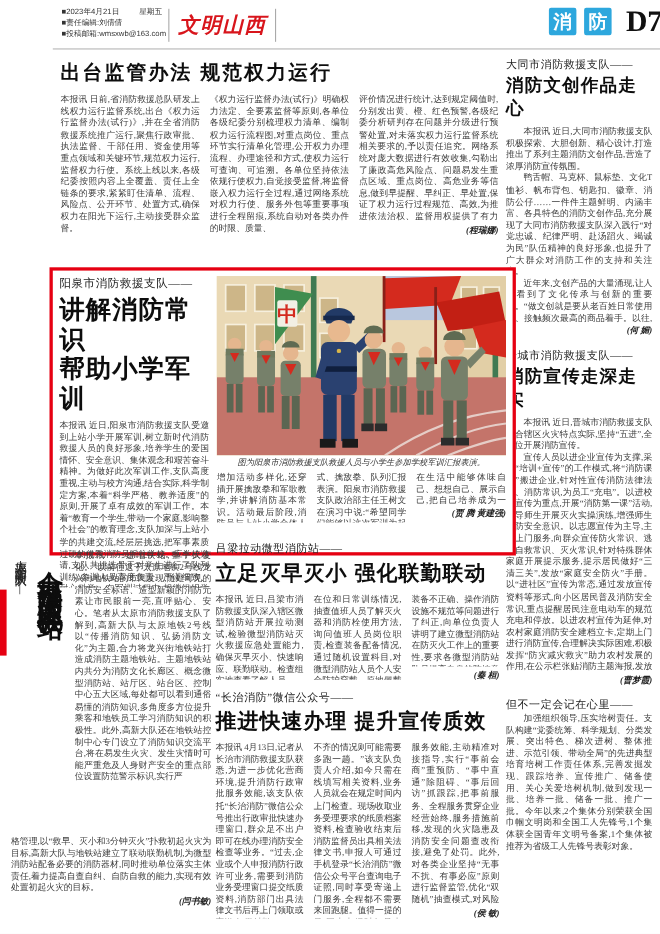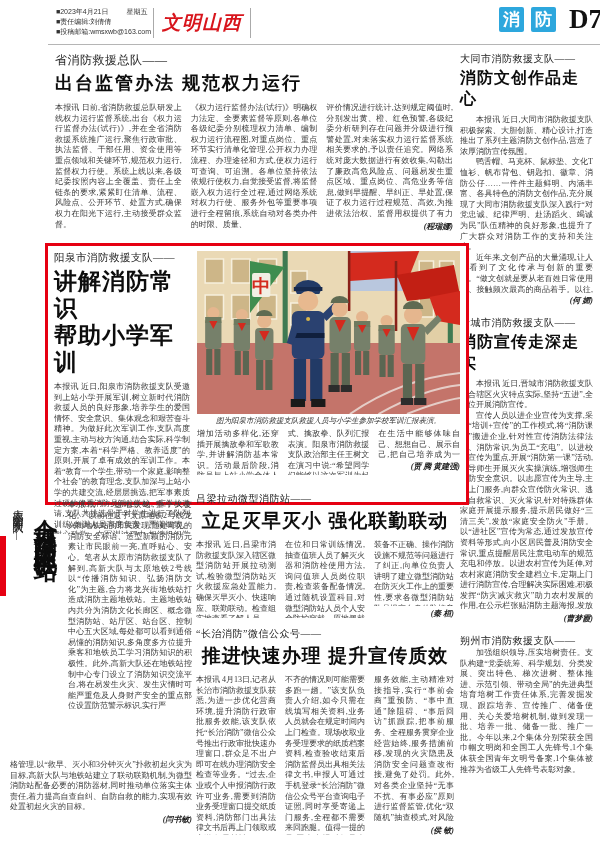--- a/index.html
+++ b/index.html
@@ -49,21 +49,21 @@
   .vert-art{position:absolute;left:10px;top:500px;width:182px;height:342px;}
   .vert-row{display:flex;gap:6px;height:256px;}
   .v-kicker{writing-mode:vertical-rl;font-size:11px;letter-spacing:2px;color:#222;height:180px;}
   .v-headline{writing-mode:vertical-rl;font-family:"Liberation Sans","DejaVu Sans",sans-serif;font-weight:bold;
               font-size:23px;letter-spacing:4px;color:#0d0d0d;height:252px;}
   .v-body{flex:1;height:256px;}
   .vert-bottom{margin-top:4px;height:64px;}
   
   .mid{position:absolute;left:196px;top:492px;width:258px;}
   .mid .kicker{font-size:10px;}
-  .mid .headline{font-size:19px;letter-spacing:1px;text-align:center;margin:2px 0 6px 0;}
+  .mid .headline{font-size:19px;letter-spacing:1px;text-align:left;margin:2px 0 6px 0;}
   .mid-art1 .cols{height:78px;}
   .mid-art2{margin-top:9px;}
   .mid-art2 .cols{height:160px;}
   
   .right-col{position:absolute;left:460px;top:52px;width:133px;}
   .r-art{margin-bottom:10px;}
   .r-art .kicker{font-size:10px;}
   .r-art .headline{font-size:16px;letter-spacing:1px;margin:2px 0 5px 0;}
   .r-art .body-txt{font-size:8px;}
   .r1 .body-txt{height:178px;}
@@ -84,21 +84,20 @@
     <div class="masthead">文明山西</div>
     <div class="hdr-right">
       <div class="sec-char">消</div>
       <div class="sec-char">防</div>
       <div class="pageno">D7</div>
     </div>
     <div class="hdr-rule"></div>
   </div>
 
   <div class="main-art">
-    <div class="kicker">省消防救援总队——</div>
     <div class="headline">出台监管办法  规范权力运行</div>
     <div class="cols">
       <div class="body-txt">本报讯 日前,省消防救援总队研发上线权力运行监督系统,出台《权力运行监督办法(试行)》,并在全省消防救援系统推广运行,聚焦行政审批、执法监督、干部任用、资金使用等重点领域和关键环节,规范权力运行,监督权力行使。系统上线以来,各级纪委按照内容上全覆盖、责任上全链条的要求,紧紧盯住清单、流程、风险点、公开环节、处置方式,确保权力在阳光下运行,主动接受群众监督。</div>
       <div class="body-txt">《权力运行监督办法(试行)》明确权力法定、全要素监督等原则,各单位各级纪委分别梳理权力清单、编制权力运行流程图,对重点岗位、重点环节实行清单化管理,公开权力办理流程、办理途径和方式,使权力运行可查询、可追溯。各单位坚持依法依规行使权力,自觉接受监督,将监督嵌入权力运行全过程,通过网络系统对权力行使、服务外包等重要事项进行全程留痕,系统自动对各类办件的时限、质量、</div>
       <div>
         <div class="body-txt" style="height:116px;">评价情况进行统计,达到规定阈值时,分别发出黄、橙、红色预警,各级纪委分析研判存在问题并分级进行预警处置,对未落实权力运行监督系统相关要求的,予以责任追究。网络系统对庞大数据进行有效收集,勾勒出了廉政高危风险点、问题易发生重点区域、重点岗位、高危业务等信息,做到早提醒、早纠正、早处置,保证了权力运行过程规范、高效,为推进依法治权、监督用权提供了有力的制度和技术保障。</div>
         <div class="byline">(程瑞娜)</div>
       </div>
     </div>
   </div>
@@ -117,21 +116,21 @@
     <div class="r-art r2">
       <div class="kicker">晋城市消防救援支队——</div>
       <div class="headline">消防宣传走深走实</div>
       <div class="body-txt">
         <p>本报讯 近日,晋城市消防救援支队结合辖区火灾特点实际,坚持“五进”,全方位开展消防宣传。</p>
         <p>宣传人员以进企业宣传为支撑,采取“培训+宣传”的工作模式,将“消防课堂”搬进企业,针对性宣传消防法律法规、消防常识,为员工“充电”。以进校园宣传为重点,开展“消防第一课”活动,指导师生开展灭火实操演练,增强师生消防安全意识。以志愿宣传为主导,主动上门服务,向群众宣传防火常识、逃生自救常识、灭火常识,针对特殊群体家庭开展提示服务,提示居民做好“三清三关”,发放“家庭安全防火”手册。以“进社区”宣传为常态,通过发放宣传资料等形式,向小区居民普及消防安全常识,重点提醒居民注意电动车的规范充电和停放。以进农村宣传为延伸,对农村家庭消防安全建档立卡,定期上门进行消防宣传,合理解决实际困难,积极发挥“防灾减灾救灾”助力农村发展的作用,在公示栏张贴消防主题海报,发放宣传单,利用大喇叭广播宣传,让村民们在潜移默化中提升消防安全意识。</p>
       </div>
       <div class="byline">(曹梦霞)</div>
     </div>
     <div class="r-art r3">
-      <div class="kicker">朔州市消防救援支队——</div>
+      <div class="kicker">但不一定会记在心里——</div>
       <div class="body-txt">
         <p>加强组织领导,压实培树责任。支队构建“党委统筹、科学规划、分类发展、突出特色、梯次进树、整体推进、示范引领、带动全局”的先进典型培育培树工作责任体系,完善发掘发现、跟踪培养、宣传推广、储备使用、关心关爱培树机制,做到发现一批、培养一批、储备一批、推广一批。今年以来,2个集体分别荣获全国巾帼文明岗和全国工人先锋号,1个集体获全国青年文明号备案,1个集体被推荐为省级工人先锋号表彰对象。</p>
 
       </div>
 
     </div>
   </div>
 
   <div class="boxed">
     <div class="boxed-grid">

